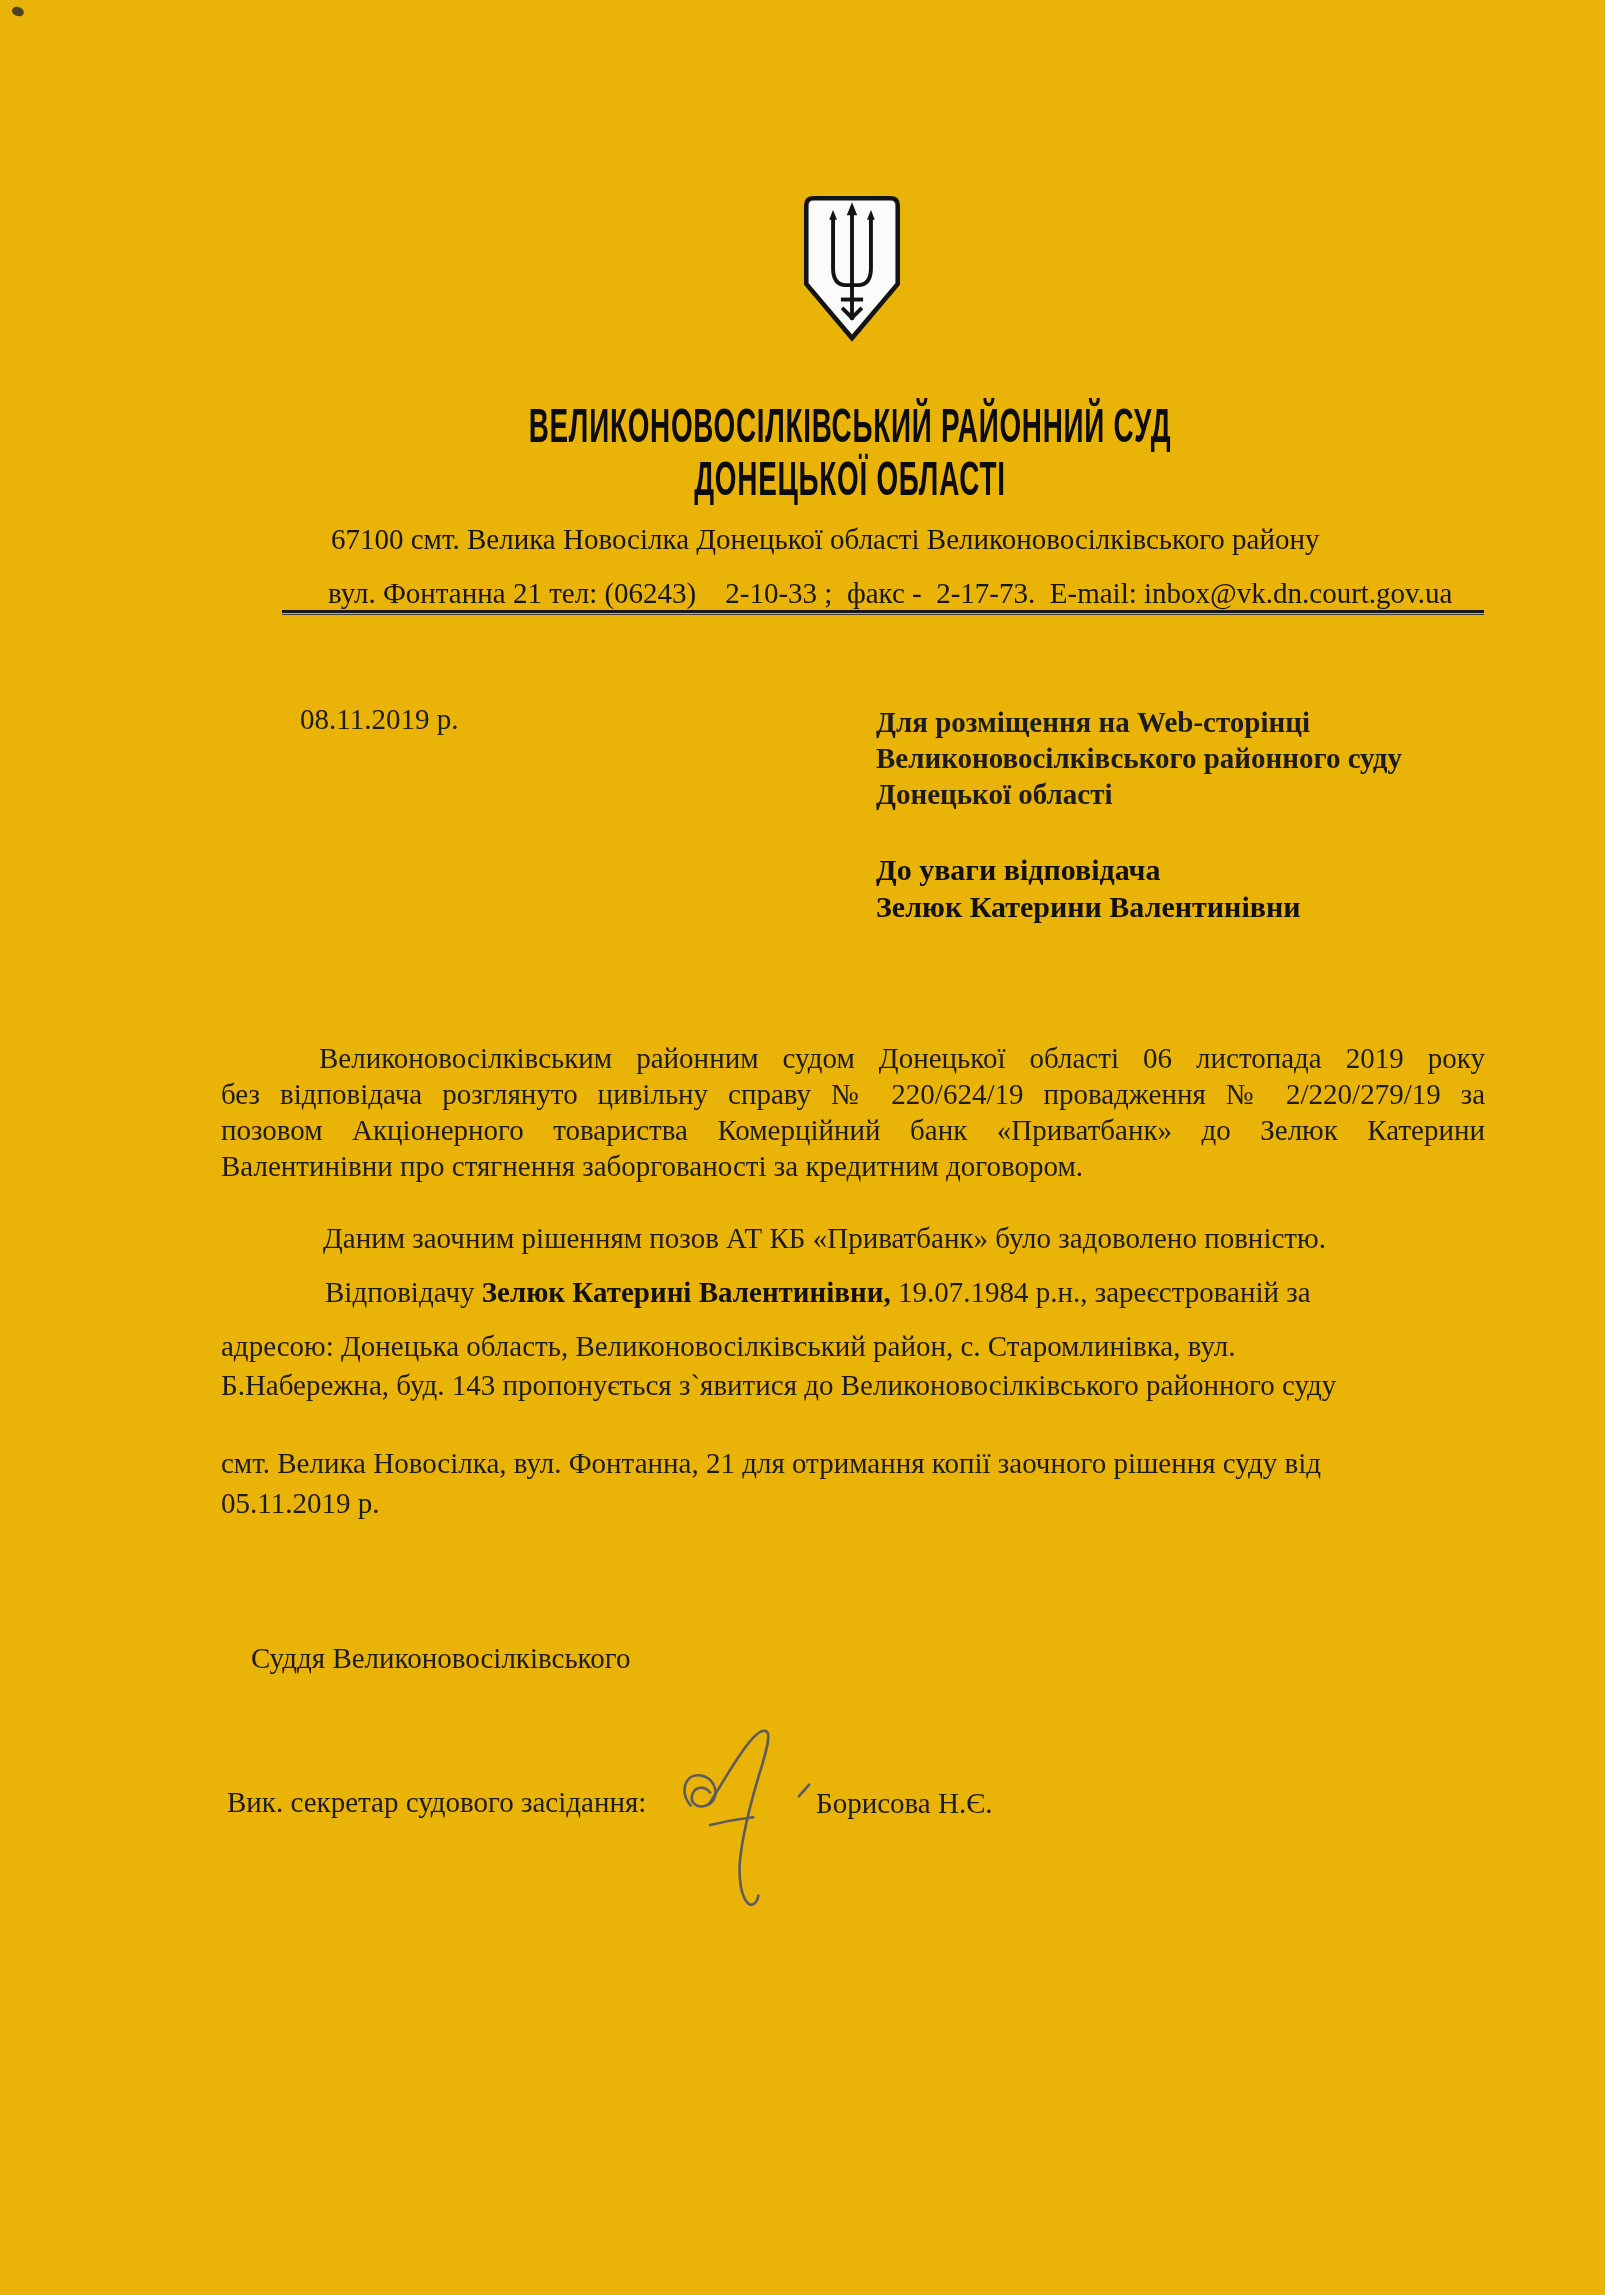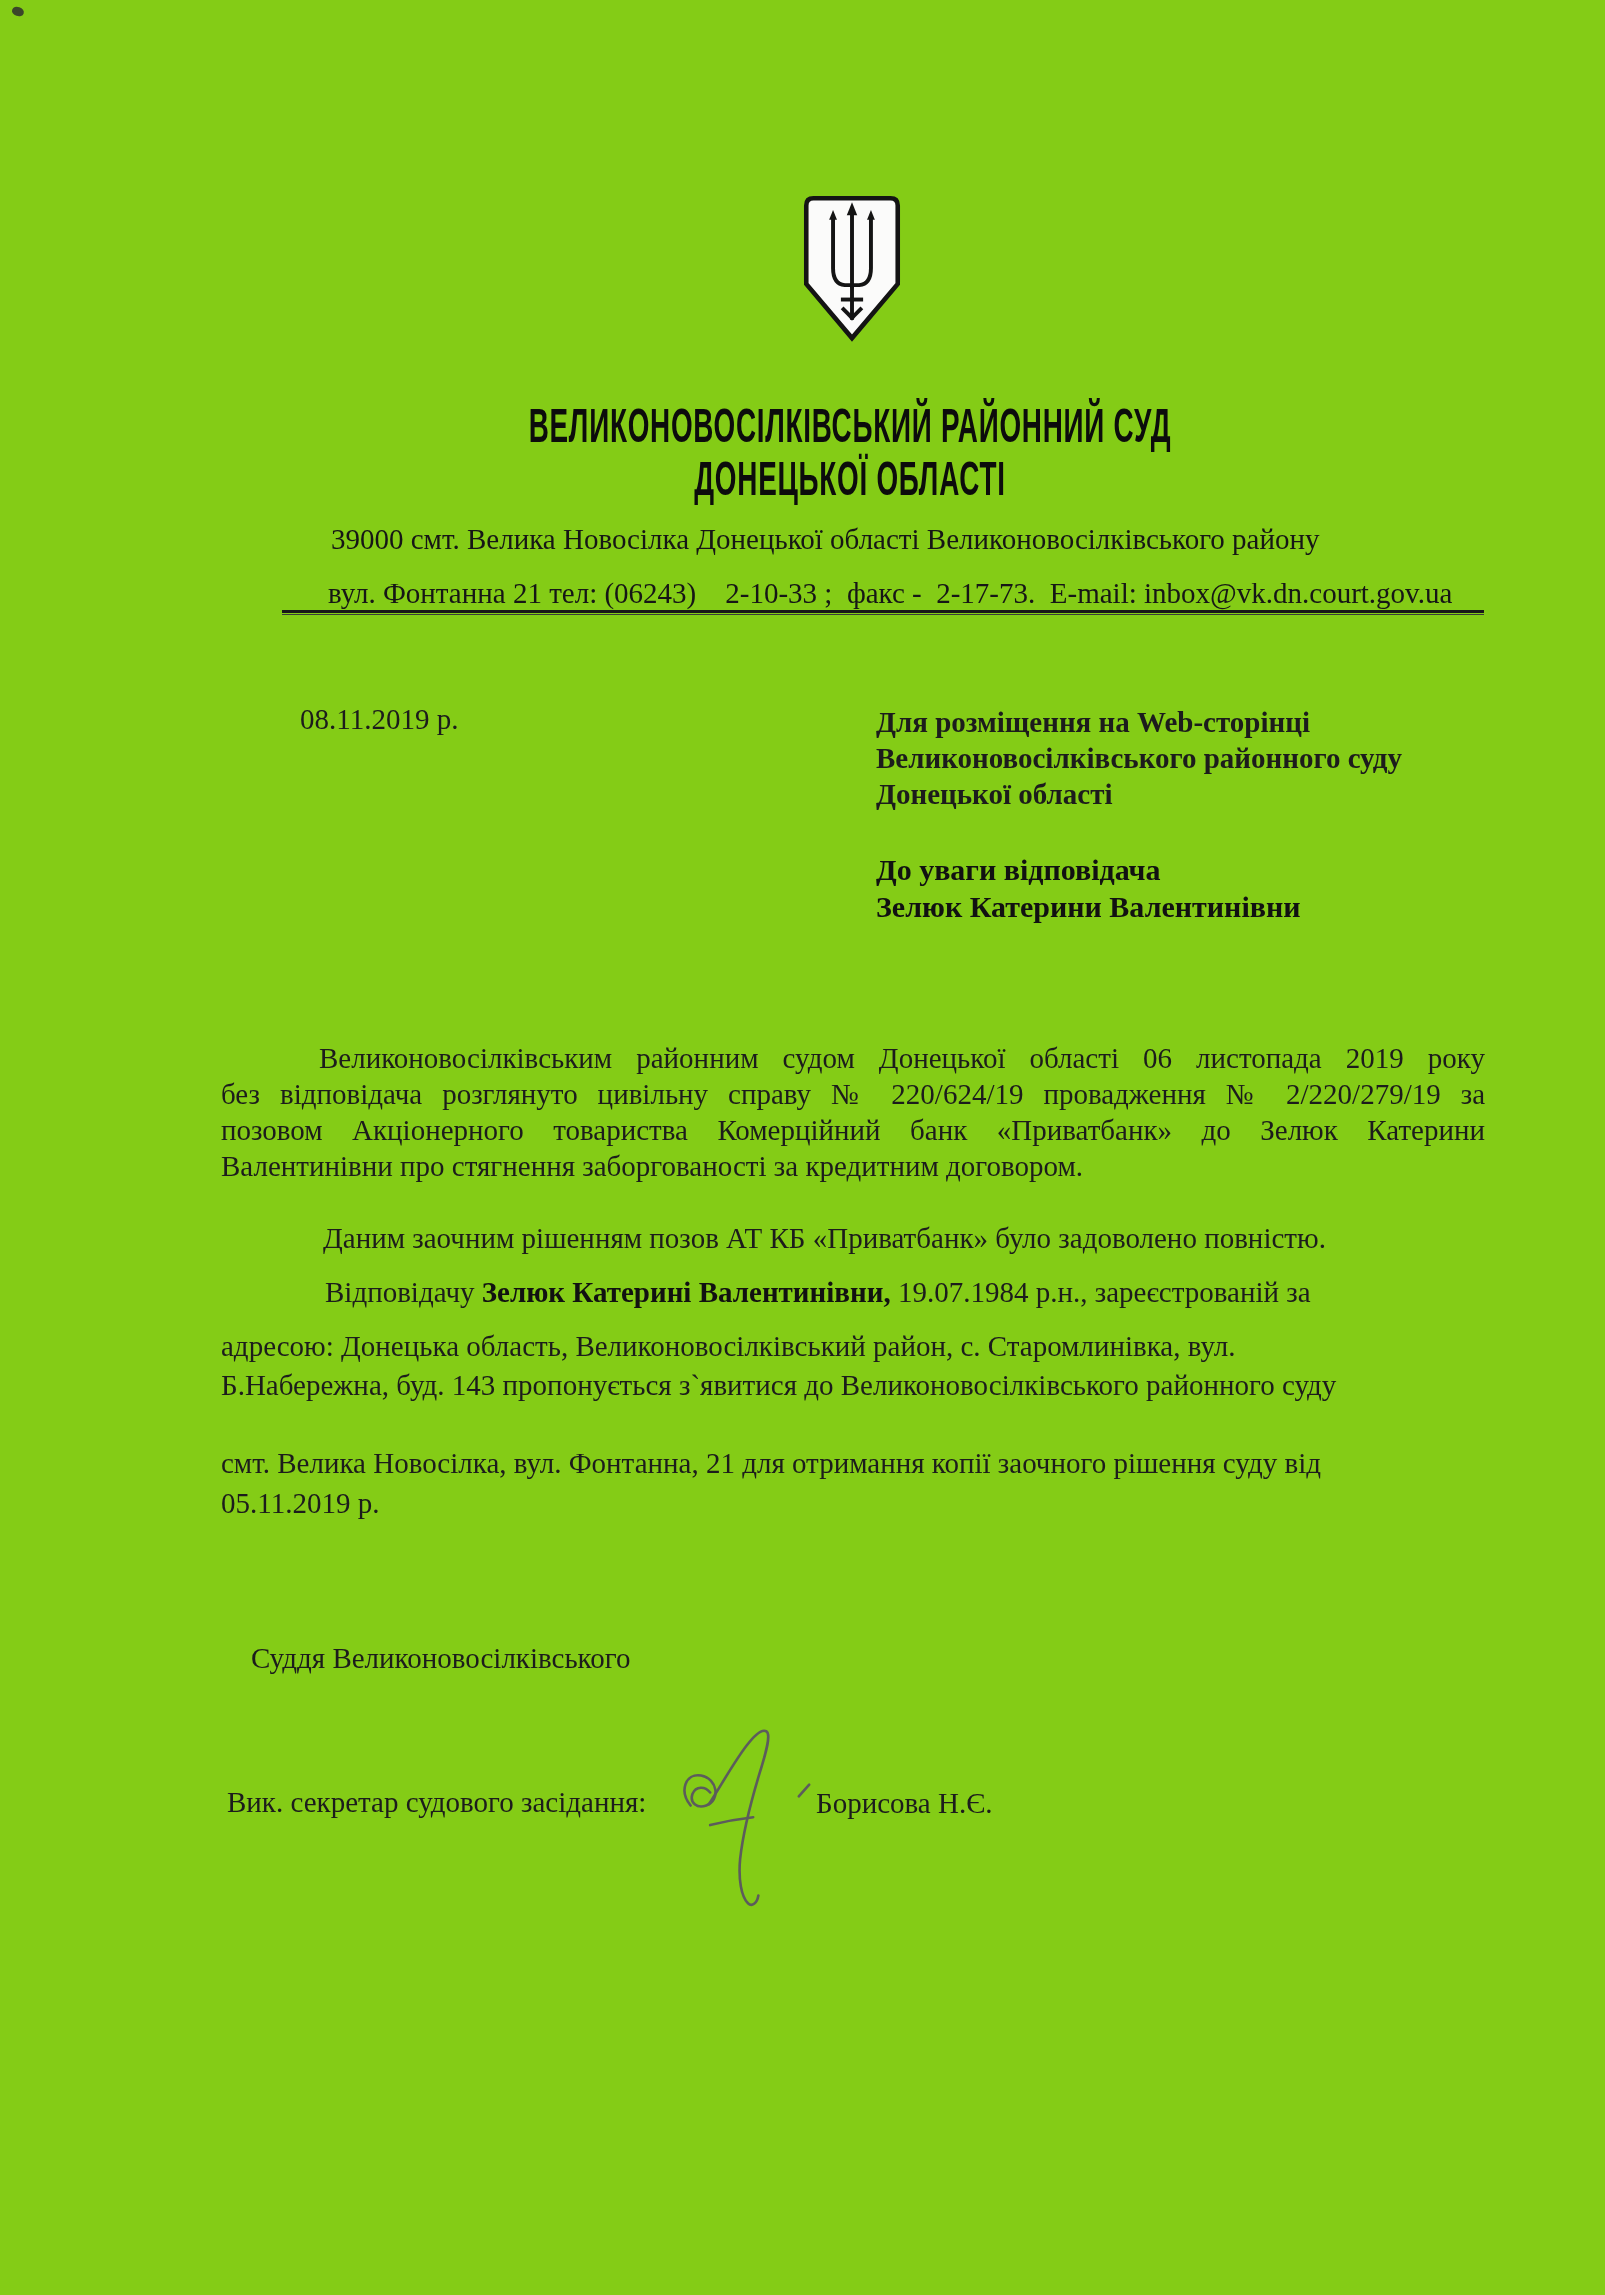--- a/index.html
+++ b/index.html
@@ -1,17 +1,17 @@
 <!DOCTYPE html>
 <html style="font-size:10.4px"><head>
 <meta charset="utf-8">
 <style>
   html,body{margin:0;padding:0;background:#e8e8e8;}
   .page{
-    position:relative;width:1605px;height:2295px;background:#84cc16;
+    position:relative;width:1605px;height:2295px;background:#eab308;
     font-family:"Liberation Serif",serif;color:#1c1c1c;overflow:hidden;
   }
   .abs{position:absolute;}
   
   .speck{left:11.7px;top:6.5px;width:11.7px;height:8.5px;background:#2e2e2e;border-radius:50%;opacity:.85;transform:rotate(18deg);}
   
   .emblem{left:852px;top:195px;transform:translateX(-50%);}
   
   .title{
     left:850px;white-space:nowrap;transform:translateX(-50%) scaleX(0.58);
@@ -79,21 +79,21 @@
         <path d="M75 11 L67 31 H83 Z"></path>
         <path d="M46 23 L40 38 H52 Z"></path>
         <path d="M104 23 L98 38 H110 Z"></path>
       </g>
     </svg>
   </div>
 
   <div class="abs title title1">ВЕЛИКОНОВОСІЛКІВСЬКИЙ РАЙОННИЙ СУД</div>
   <div class="abs title title2">ДОНЕЦЬКОЇ ОБЛАСТІ</div>
 
-  <div class="abs addr addr1">39000 смт. Велика Новосілка Донецької області Великоновосілківського району</div>
+  <div class="abs addr addr1">67100 смт. Велика Новосілка Донецької області Великоновосілківського району</div>
   <div class="abs addr addr2"><span>вул. Фонтанна 21 тел: (06243)    2-10-33 ;  факс -  2-17-73.  E-mail: </span><span class="email">inbox@vk.dn.court.gov.ua</span></div>
   <div class="abs rule"></div>
 
   <div class="abs date">08.11.2019 р.</div>
   <div class="abs rline rl0">Для розміщення на Web-сторінці</div>
   <div class="abs rline rl1">Великоновосілківського районного суду</div>
   <div class="abs rline rl2">Донецької області</div>
 
   <div class="abs attn attn1">До уваги відповідача</div>
   <div class="abs attn attn2">Зелюк Катерини Валентинівни</div>

